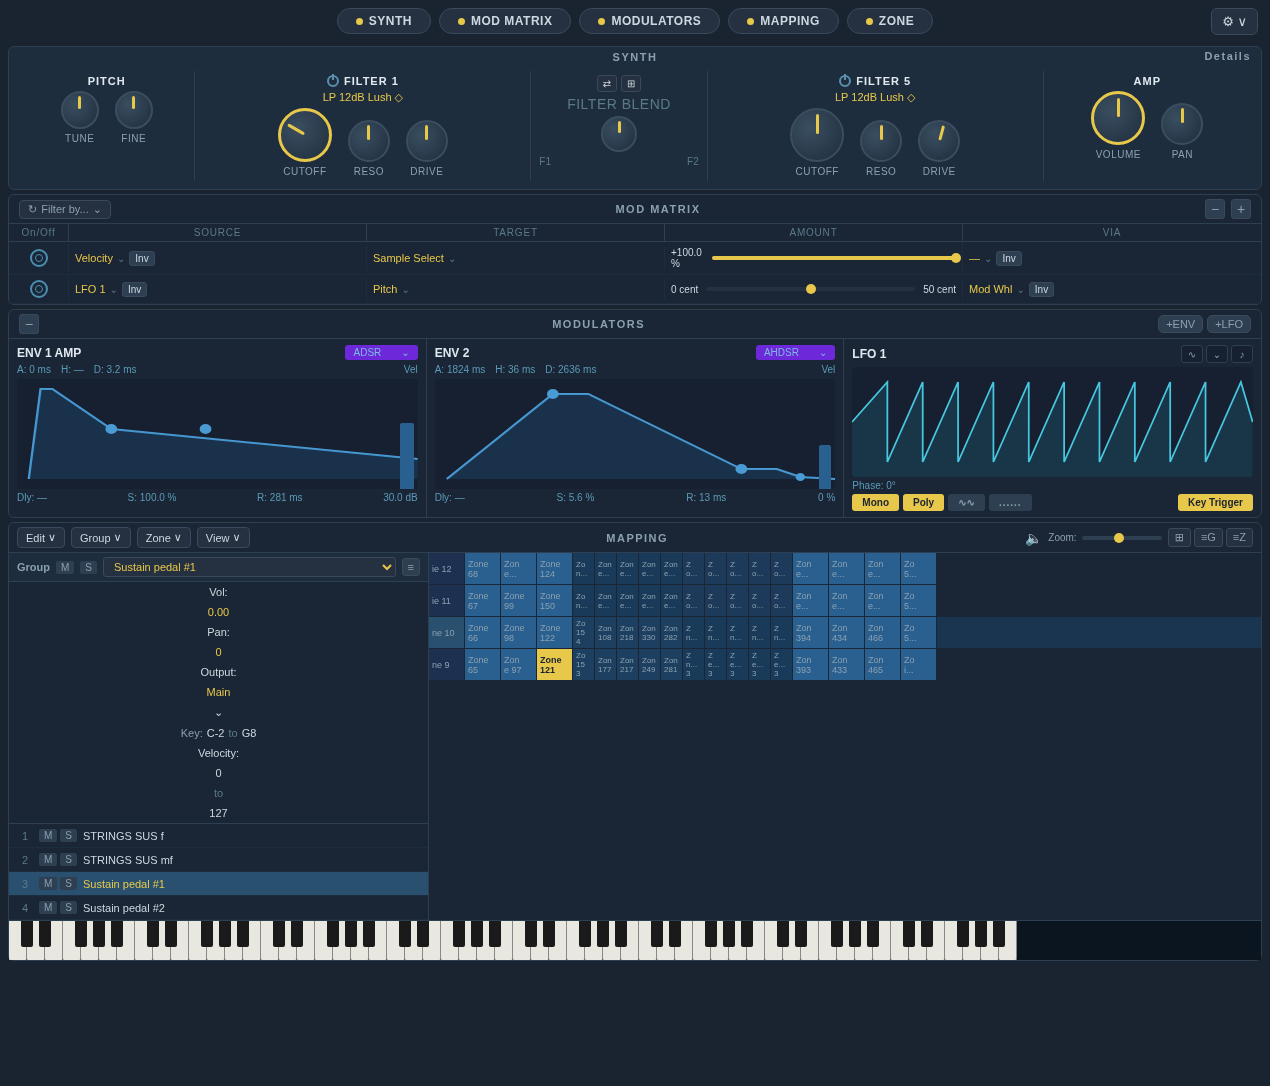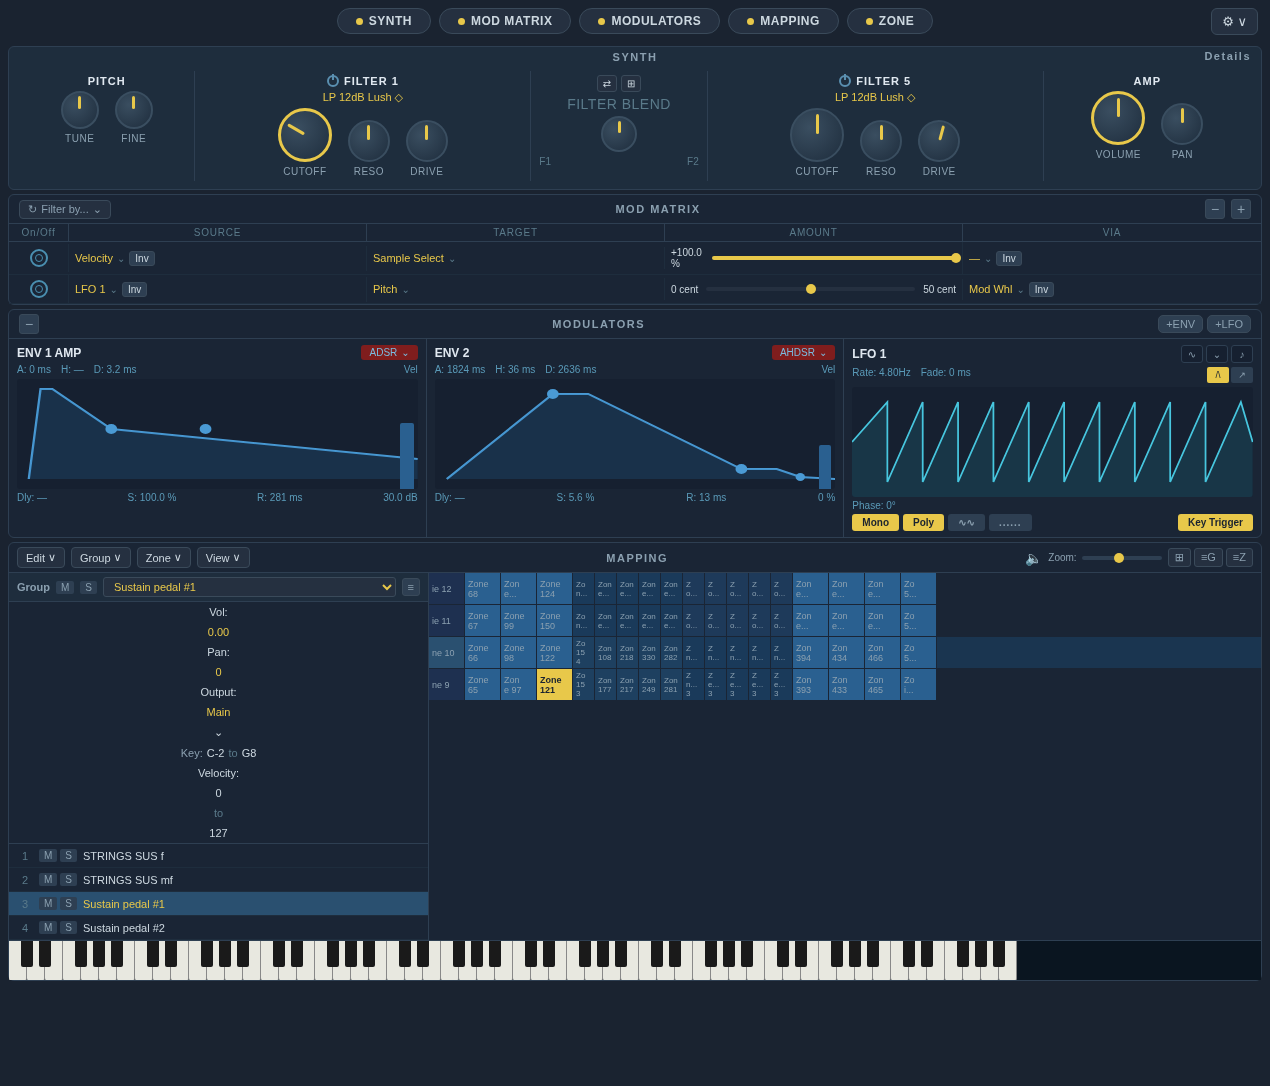--- a/index.html
+++ b/index.html
@@ -365,29 +365,29 @@
       align-items: center;
       justify-content: space-between;
       margin-bottom: 4px;
     }
     .panel-title {
       font-size: 12px;
       font-weight: 700;
       color: #e0e8f0;
     }
     .panel-type {
-      background: #7f1d1d;
+      background: #6d28d9;
       border: none;
       border-radius: 3px;
       padding: 2px 8px;
       font-size: 10px;
       color: #7abce0;
       display: flex;
       align-items: center;
-      gap: 4px;
+      gap: 20px;
     }
     .env-params {
       display: flex;
       gap: 10px;
       font-size: 10px;
       color: #5a9ab8;
       margin-bottom: 4px;
     }
     .env-params .vel { color: #5a9ab8; margin-left: auto; }
     .env-graph {
@@ -973,28 +973,20 @@
       </div>
     </div>
 
     <div class="lfo-panel">
       <div class="panel-title-row">
         <span class="panel-title">LFO 1</span>
         <div style="display:flex; gap:3px;">
           <div class="lfo-icon-btn">∿</div>
           <div class="lfo-icon-btn">⌄</div>
           <div class="lfo-icon-btn">♪</div>
-        </div>
-      </div>
-      <div class="lfo-params">
-        <span>Rate: 4.80Hz</span>
-        <span>Fade: 0 ms</span>
-        <div style="display:flex; gap:2px; margin-left:auto;">
-          <div style="width:22px;height:16px;background:#e8c84a;border-radius:2px;display:flex;align-items:center;justify-content:center;font-size:9px;color:#1a2330;">/\</div>
-          <div style="width:22px;height:16px;background:#2e3f52;border-radius:2px;display:flex;align-items:center;justify-content:center;font-size:9px;color:#8ba0b0;">↗</div>
         </div>
       </div>
       <div class="lfo-graph">
         <svg viewBox="0 0 340 110" preserveAspectRatio="none">
 
           <polyline points="
             0,55
             30,15 30,95
             60,15 60,95
             90,15 90,95

